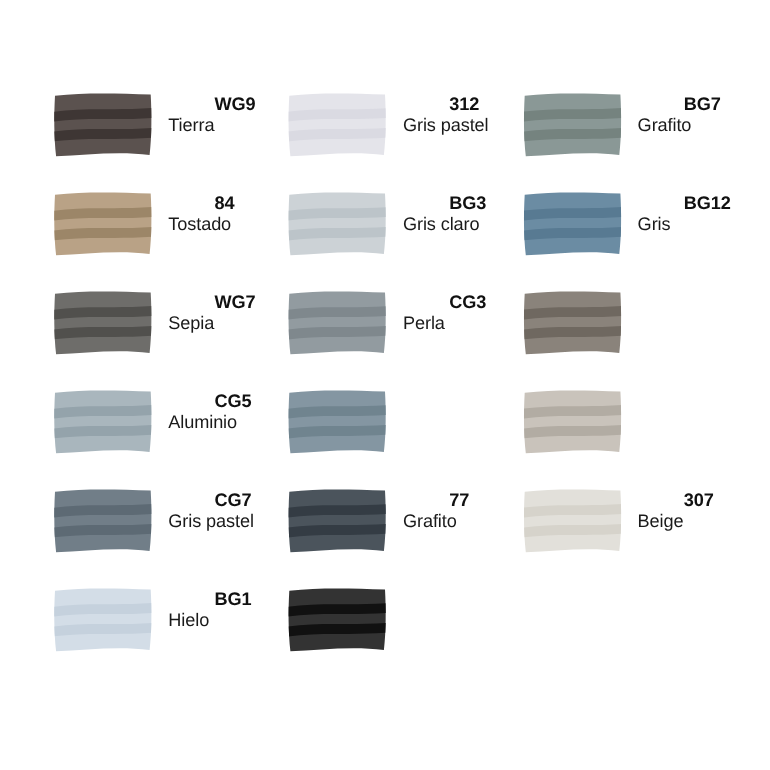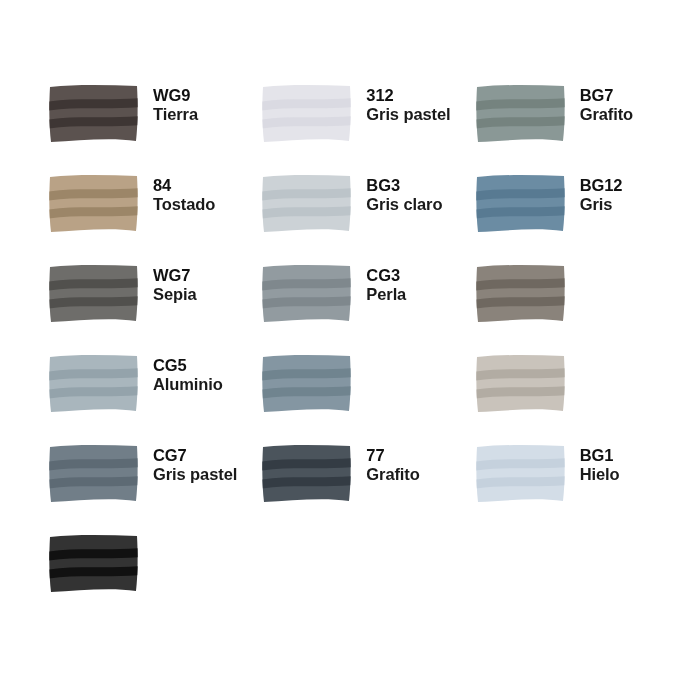--- a/index.html
+++ b/index.html
@@ -51,25 +51,26 @@
     margin-left: 13px;
     padding-top: 16px;
     line-height: 1.16;
   }
   .swatch-code {
     font-weight: bold;
     font-size: 16.5px;
     color: #111111;
     letter-spacing: -0.1px;
     white-space: nowrap;
+    margin-left: 42px;
   }
   .swatch-name {
     font-size: 16.5px;
     color: #1a1a1a;
-    font-weight: bold;
+    font-weight: normal;
     max-width: 105px;
     letter-spacing: -0.1px;
   }
 </style>
 </head>
 <body>
 
 <div id="palette-sheet">
   <div class="swatch-grid">
       <div class="swatch-cell">
@@ -337,20 +338,40 @@
         </div>
         <div class="swatch-labels">
           <div class="swatch-code">77</div>
           <div class="swatch-name">Grafito</div>
         </div>
       </div>
       <div class="swatch-cell">
         <div class="swatch-mark">
           <svg viewBox="0 0 92 60" xmlns="http://www.w3.org/2000/svg">
             <defs>
+              <clipPath id="clip15">
+                <path d="M2,3 C30,0 60,1 89,2 C90,20 90,40 88,57 C60,53 30,57 3,58 C1,40 1,20 2,3 Z"></path>
+              </clipPath>
+            </defs>
+            <path d="M2,3 C30,0 60,1 89,2 C90,20 90,40 88,57 C60,53 30,57 3,58 C1,40 1,20 2,3 Z" fill="#e2e0da"></path>
+            <g clip-path="url(#clip15)">
+              <path d="M-2,18 C28,13 58,17 94,14 L94,23 C58,26 28,22 -2,27 Z" fill="#d6d3cb"></path>
+              <path d="M-2,36 C28,31 58,35 94,32 L94,41 C58,44 28,40 -2,45 Z" fill="#d6d3cb"></path>
+            </g>
+          </svg>
+        </div>
+        <div class="swatch-labels">
+          <div class="swatch-code">307</div>
+          <div class="swatch-name">Beige</div>
+        </div>
+      </div>
+      <div class="swatch-cell">
+        <div class="swatch-mark">
+          <svg viewBox="0 0 92 60" xmlns="http://www.w3.org/2000/svg">
+            <defs>
               <clipPath id="clip16">
                 <path d="M2,3 C30,0 60,1 89,2 C90,20 90,40 88,57 C60,53 30,57 3,58 C1,40 1,20 2,3 Z"></path>
               </clipPath>
             </defs>
             <path d="M2,3 C30,0 60,1 89,2 C90,20 90,40 88,57 C60,53 30,57 3,58 C1,40 1,20 2,3 Z" fill="#d3dde7"></path>
             <g clip-path="url(#clip16)">
               <path d="M-2,18 C28,13 58,17 94,14 L94,23 C58,26 28,22 -2,27 Z" fill="#c5d1dd"></path>
               <path d="M-2,36 C28,31 58,35 94,32 L94,41 C58,44 28,40 -2,45 Z" fill="#c5d1dd"></path>
             </g>
           </svg>

